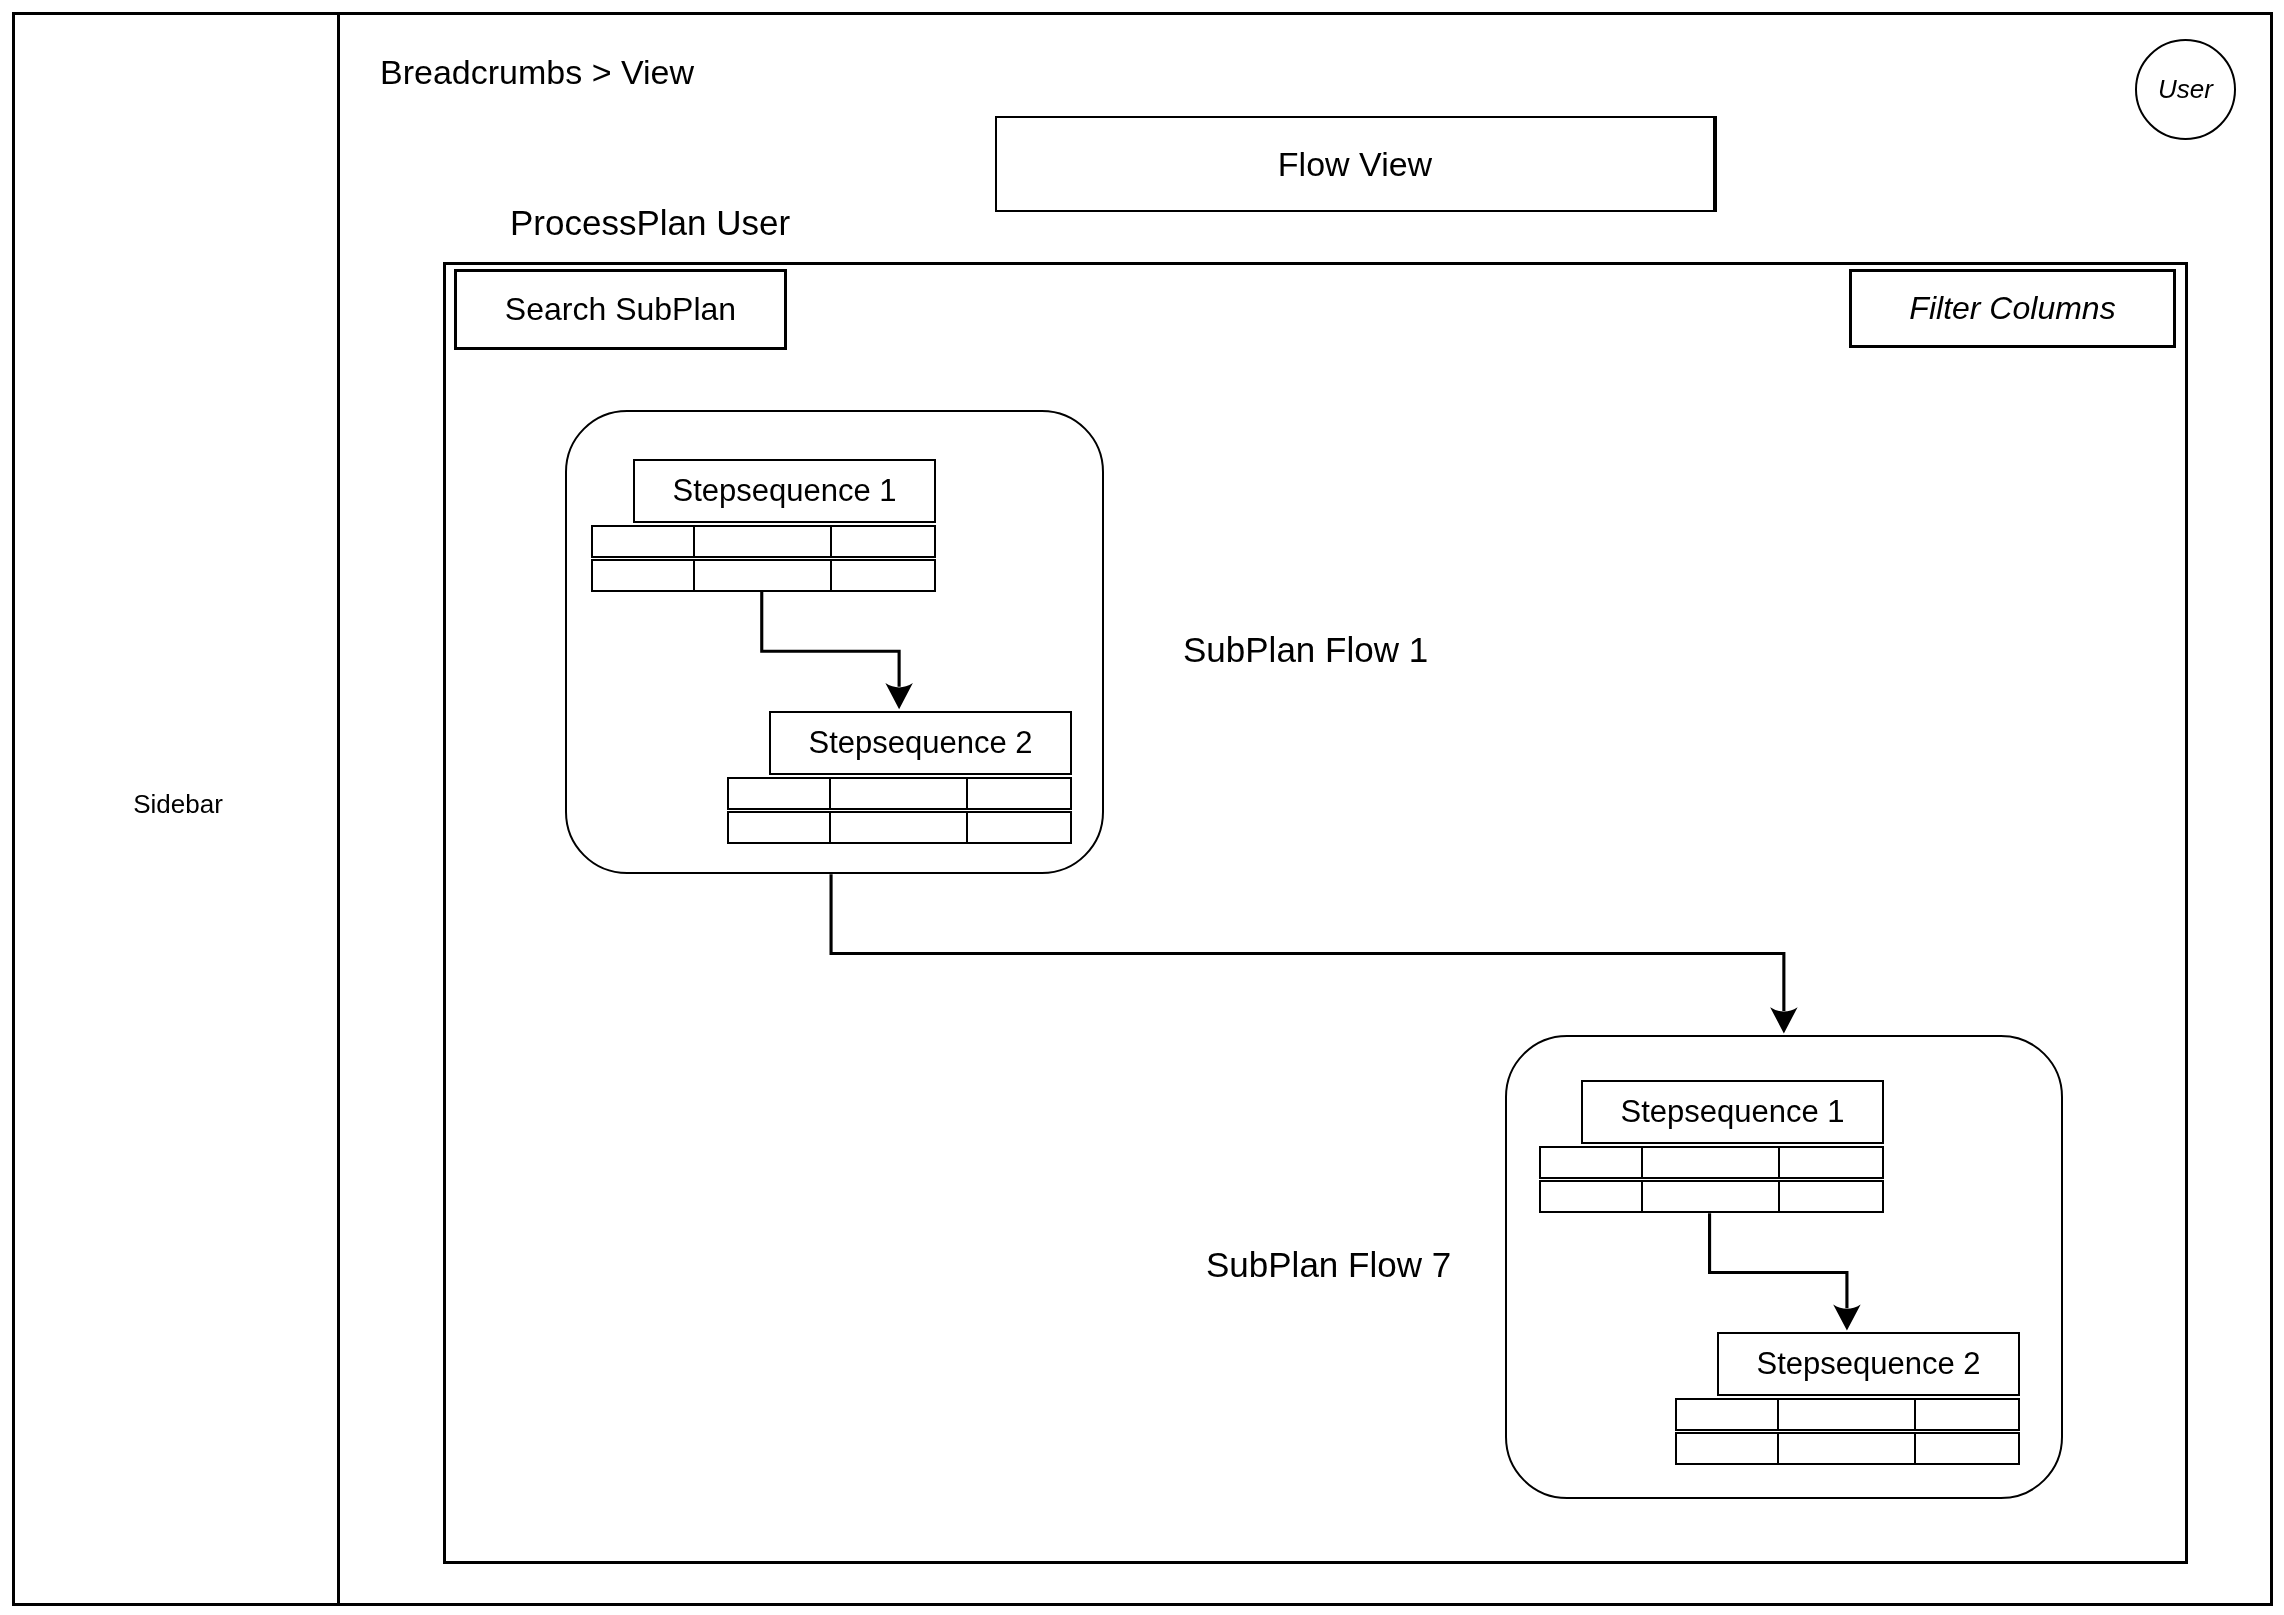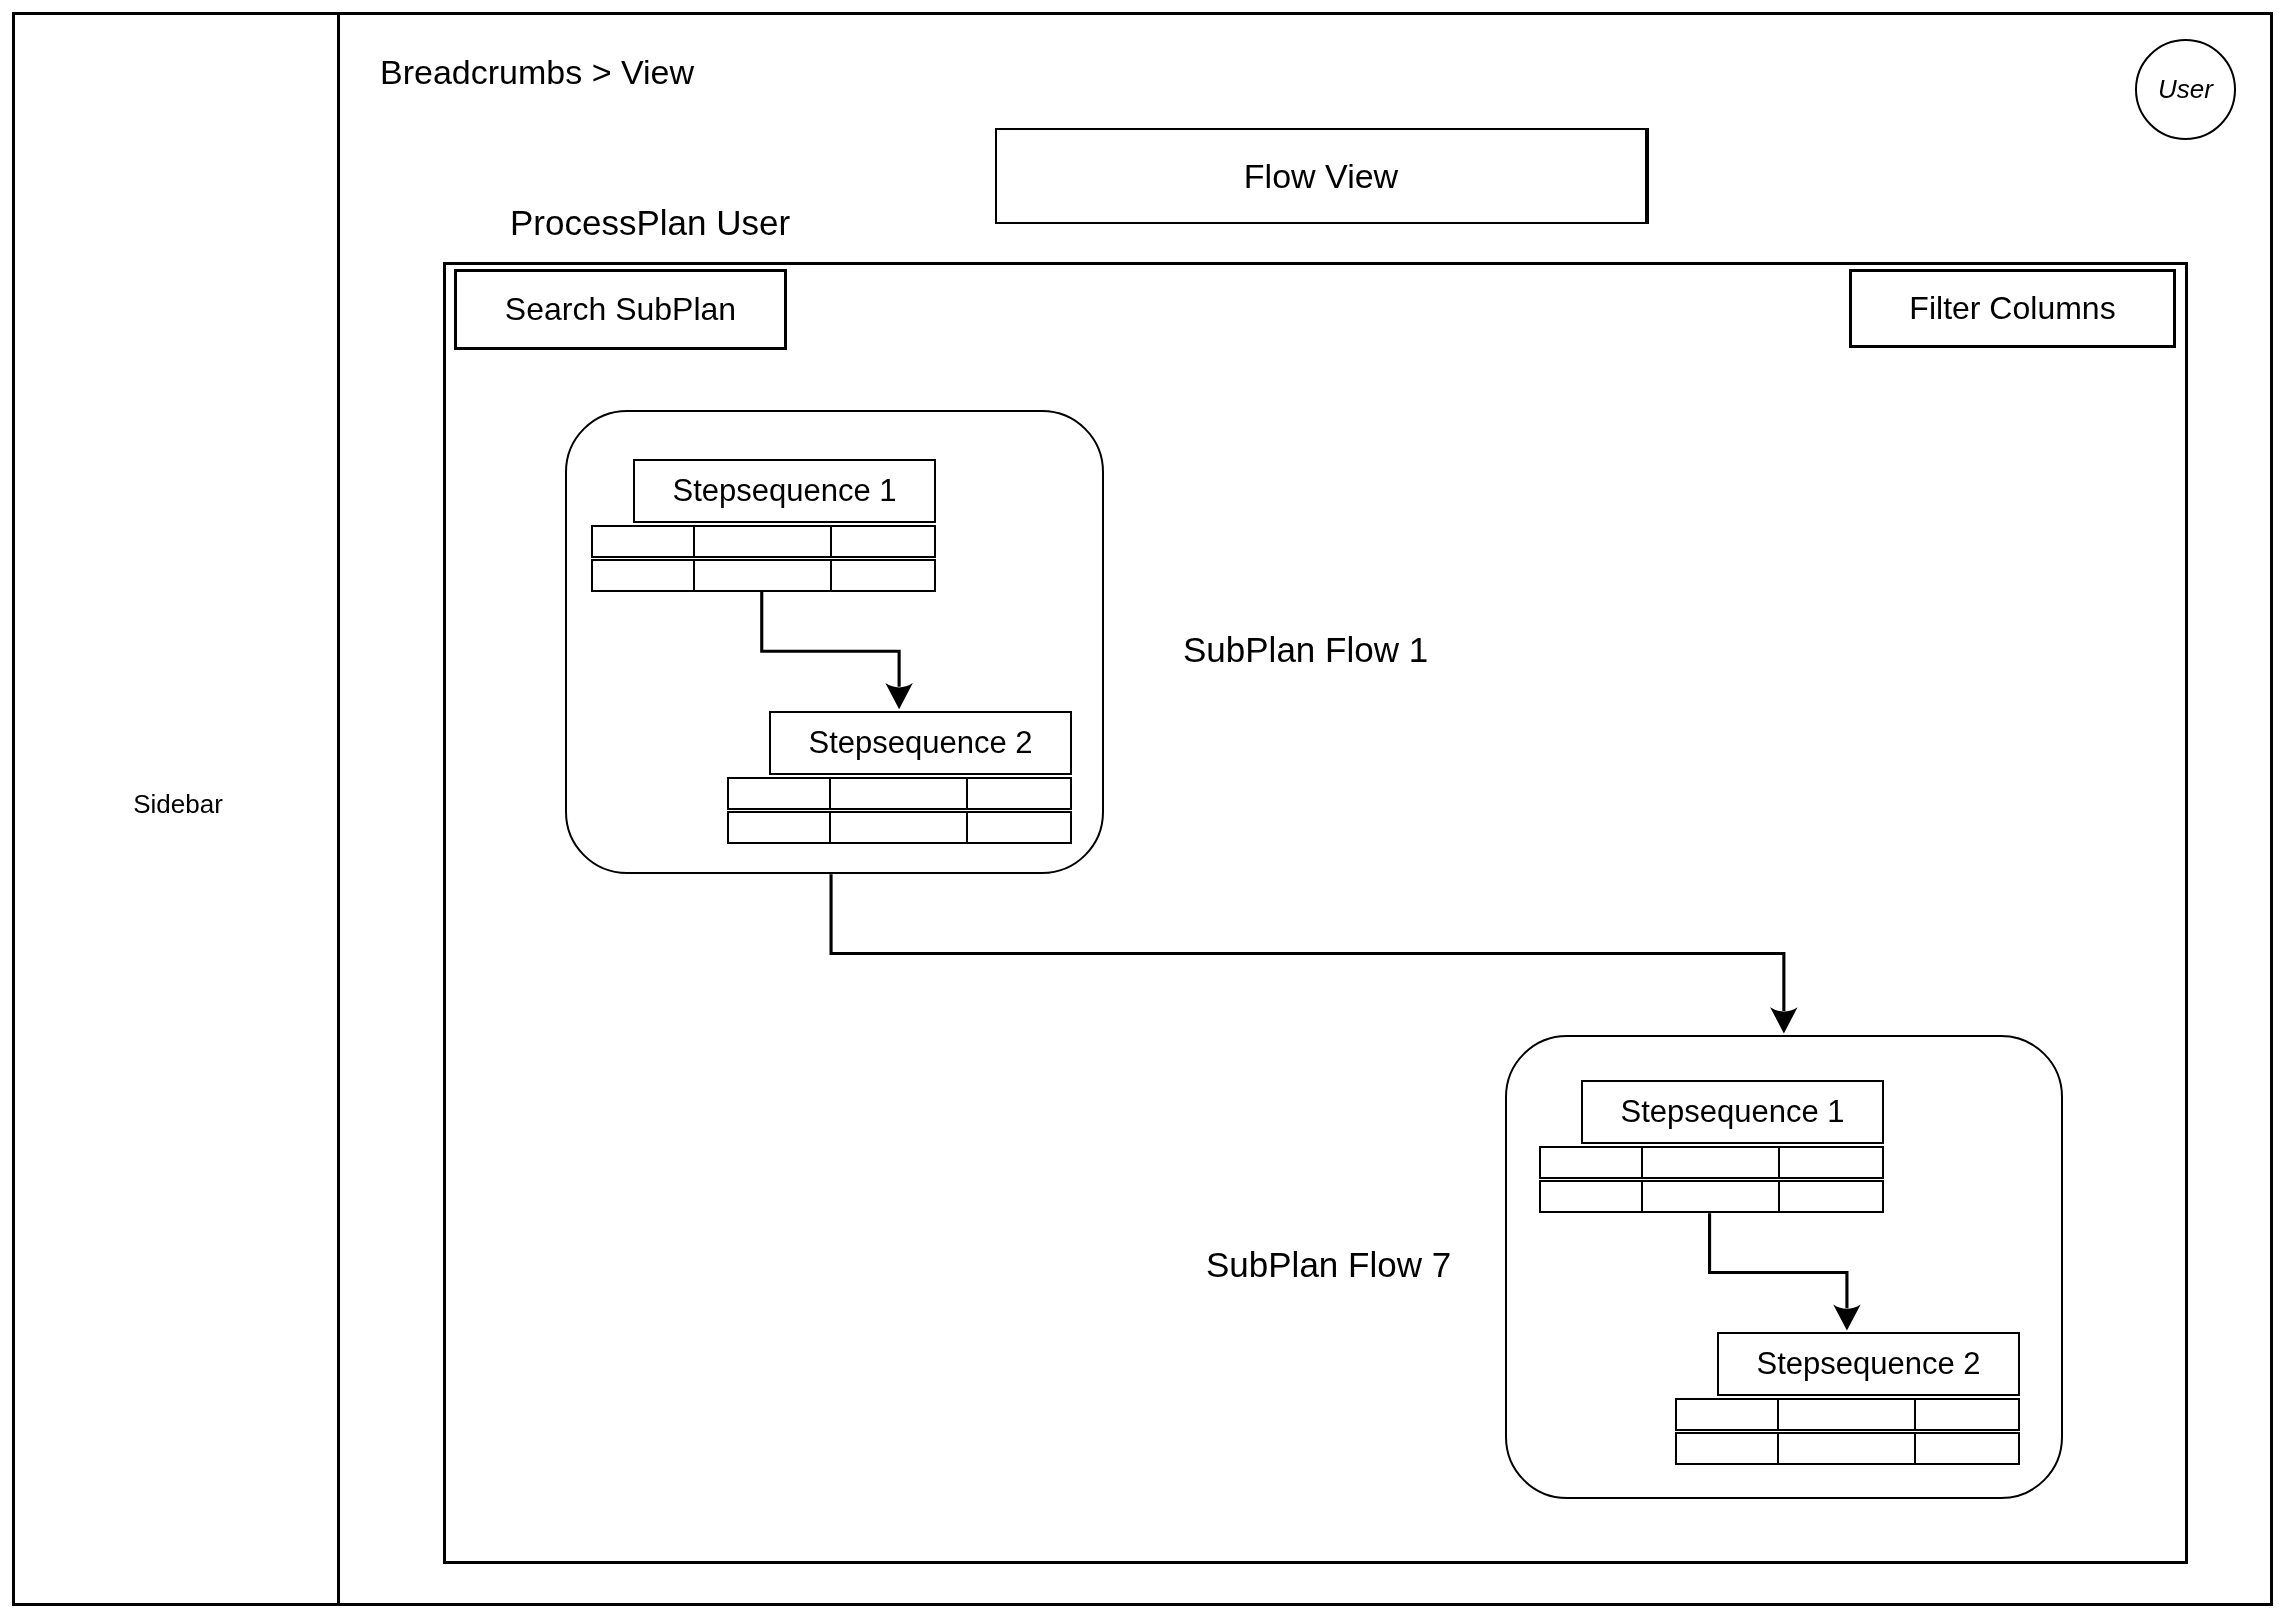--- a/index.html
+++ b/index.html
@@ -20,35 +20,35 @@
 
   .breadcrumbs { left:380px; top:54px; font-size:34px; line-height:1.1; }
 
   .user-circle {
     left:2135px; top:39px; width:101px; height:101px;
     border:2.5px solid #000; border-radius:50%;
     display:flex; align-items:center; justify-content:center;
     font-size:26px; background:#fff;font-style:italic;
   }
 
-  .tabs { left:995px; top:128px; width:654px; height:96px; border:2.5px solid #000; display:flex; background:#fdba74; }
+  .tabs { left:995px; top:116px; width:722px; height:96px; border:2.5px solid #000; display:flex; background:#fdba74; }
   .tab { flex:1 1 50%; display:flex; align-items:center; justify-content:center; font-size:34px; background:#fff; border:none; font-family:inherit; cursor:pointer; }
   .tab.first { border-right:2.5px solid #000; }
 
   .plan-title { left:510px; top:204px; font-size:35px; line-height:1.1; }
 
   .panel { left:443px; top:262px; width:1745px; height:1302px; border:3.1px solid #000; background:#fff; }
 
   .btn {
     border:3.1px solid #000; background:#fff;
     display:flex; align-items:center; justify-content:center;
     font-size:32px; font-family:inherit; cursor:pointer;
   }
   .search-btn { left:454px; top:269px; width:333px; height:81px; }
-  .filter-btn { left:1849px; top:269px; width:327px; height:79px; }
+  .filter-btn { left:1849px; top:269px; width:327px; height:79px;font-style:italic; }
 
   .flow-container { border:2.5px solid #000; border-radius:62px; background:#fff; }
   .flow1 { left:565px;  top:410px;  width:539px; height:464px; }
   .flow2 { left:1505px; top:1035px; width:558px; height:464px; }
 
   .flow-label { font-size:35px; line-height:1.1; }
   .flow1-label { left:1183px; top:631px; }
   .flow2-label { left:1206px; top:1246px; }
 
   

